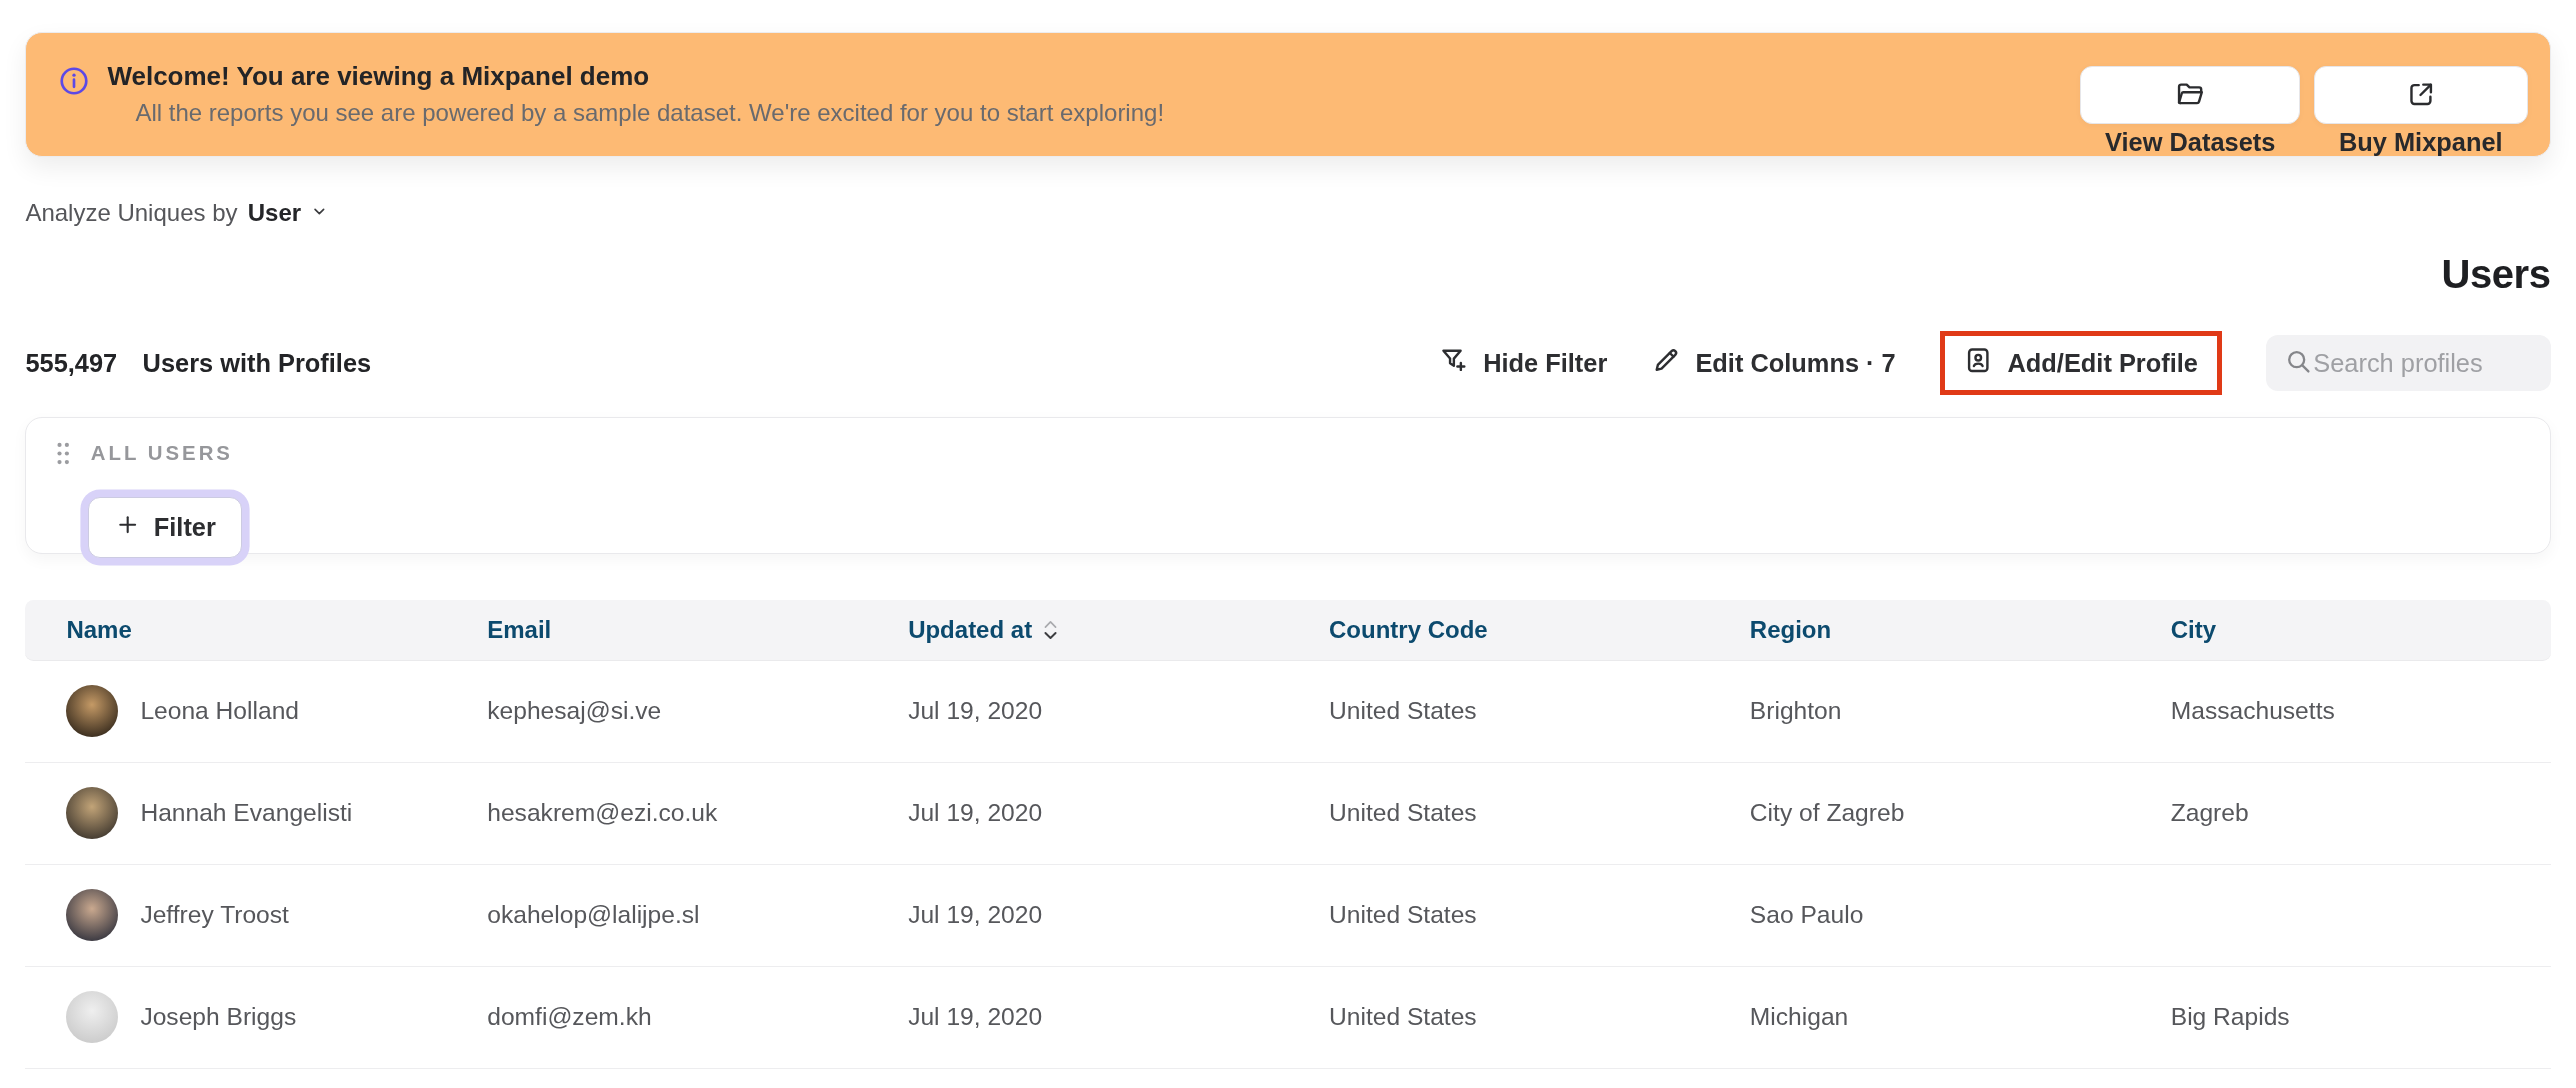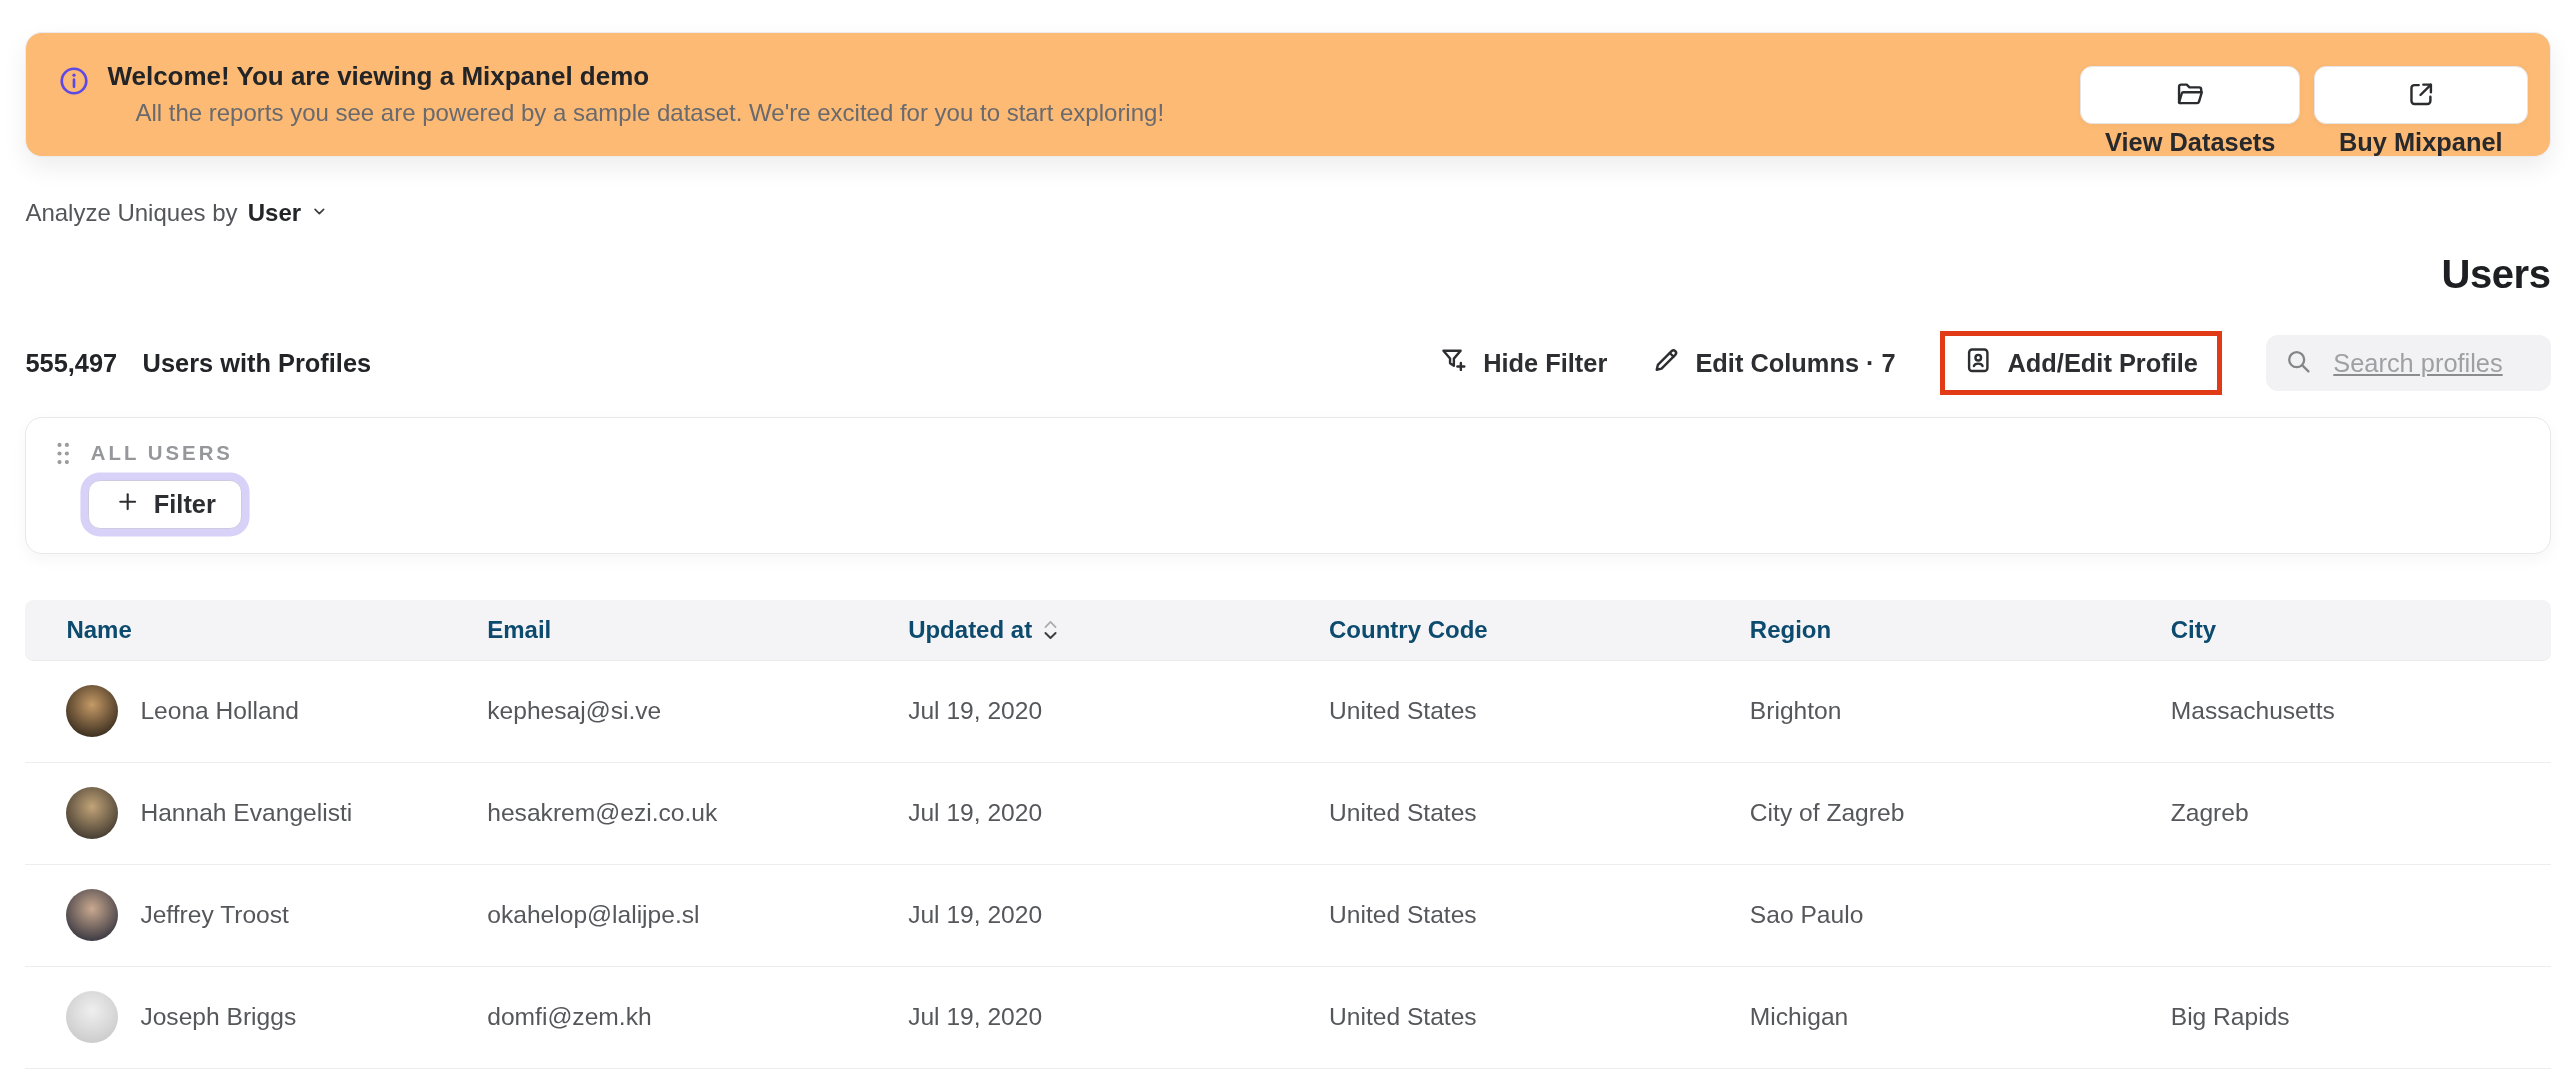--- a/index.html
+++ b/index.html
@@ -43,38 +43,38 @@
   
   .stats-row{margin-top:34px;display:flex;align-items:center;justify-content:space-between;}
   .stats-left{display:flex;align-items:baseline;gap:25.4px;font-size:25.4px;color:#232427;}
   .count{font-weight:700;}
   .count-label{font-weight:600;}
   .toolbar{display:flex;align-items:center;gap:44px;}
   .tool-item{display:flex;align-items:center;gap:13.6px;font-size:25.4px;font-weight:600;color:#2d2e31;cursor:pointer;}
   .highlight-box{border:5.1px solid var(--annotation-red);padding:8.5px 18.7px;background:#fff;}
   .search-box{
     width:285px;height:56px;border-radius:12px;background:#f2f2f4;
-    display:flex;align-items:center;gap:20px;padding:0 18.7px;color:#8b8c90;text-decoration:underline;
+    display:flex;align-items:center;gap:0;padding:0 18.7px;color:#8b8c90;
   }
   .search-box input{
     border:none;outline:none;background:transparent;font-size:25.4px;color:#55565a;
     width:100%;font-family:inherit;padding:0;
   }
   .search-box input::placeholder{color:#9fa0a4;}
 
   
   .filter-card{
     margin-top:22px;height:137px;border-radius:17px;border:0.8px solid #e9e9ec;background:#fff;
     box-shadow:0 5.1px 15.3px rgba(0,0,0,0.04);padding:22px 0 0 27px;
   }
   .group-row{display:flex;align-items:center;gap:17px;}
   .drag-handle{color:#9b9ca0;cursor:grab;display:flex;}
   .group-label{font-size:20.4px;font-weight:700;letter-spacing:3px;color:#96979b;}
   .filter-btn{
-    margin:13px 0 0 35px;height:49px;padding:0 25.4px;border-radius:12px;
+    margin:30px 0 0 35px;height:61px;padding:0 25.4px;border-radius:12px;
     border:1.7px solid #cccbe2;background:#fff;box-shadow:0 0 0 7.6px var(--focus-ring);
     display:inline-flex;align-items:center;gap:13.6px;font-size:25.4px;font-weight:600;color:#2d2e31;
     cursor:pointer;font-family:inherit;
   }
 
   
   .users-table{margin-top:46px;}
   .thead{
     display:grid;grid-template-columns:repeat(6,1fr);height:61px;align-items:center;
     background:#f4f4f6;border-radius:8.5px;border-bottom:1.7px solid #eaeaec;

